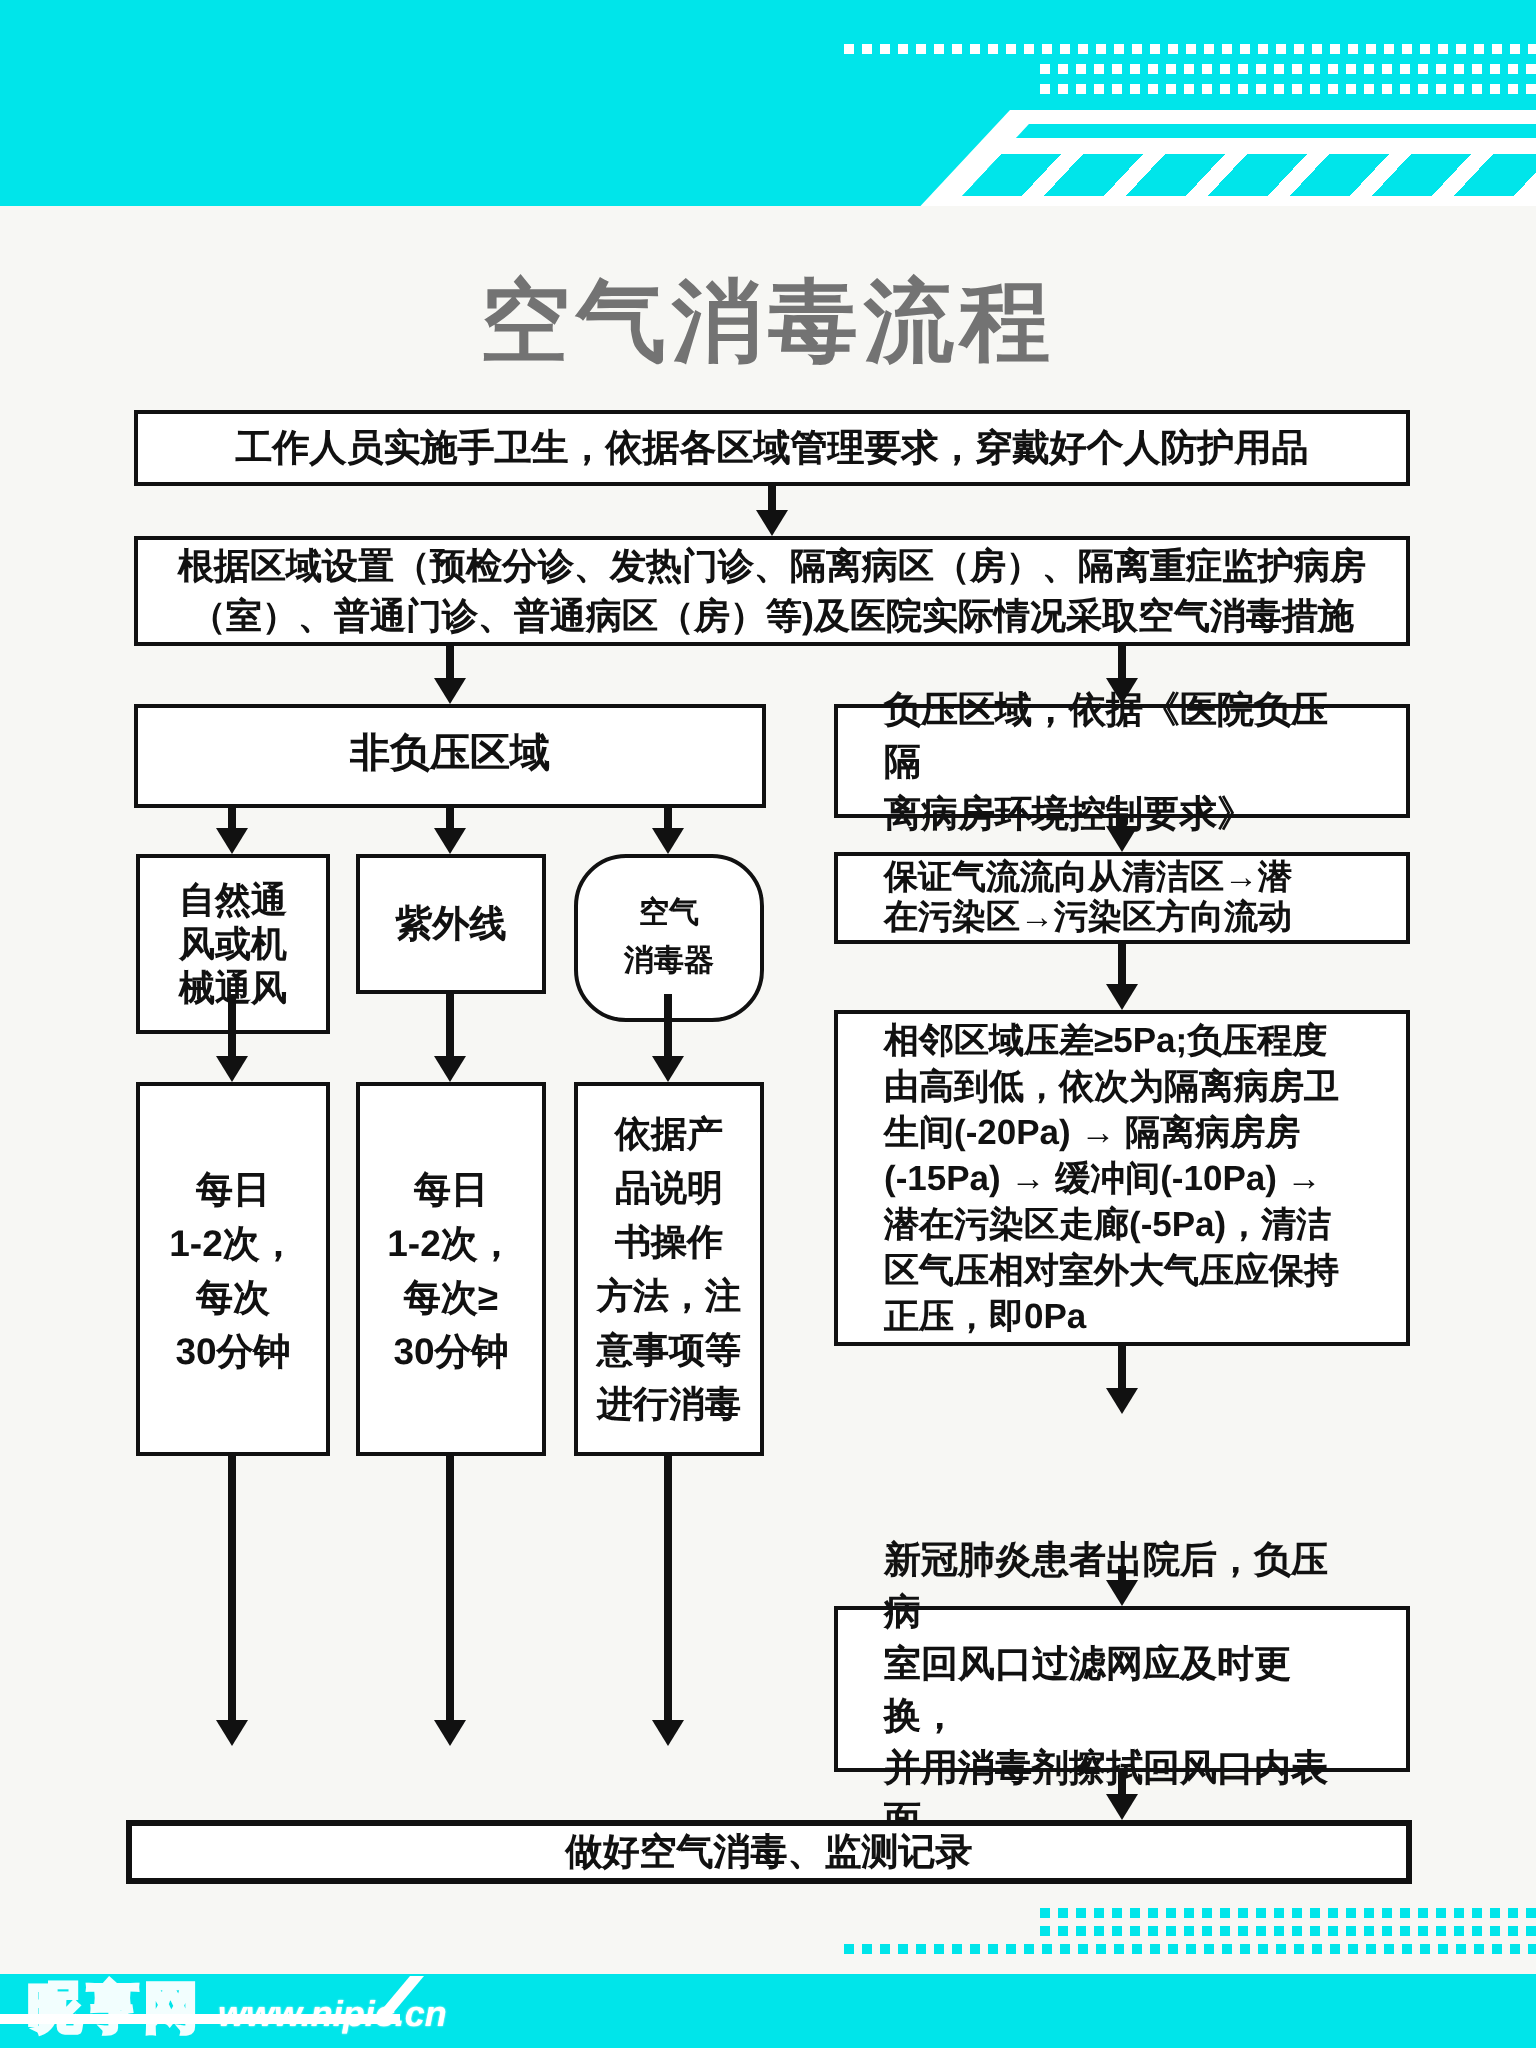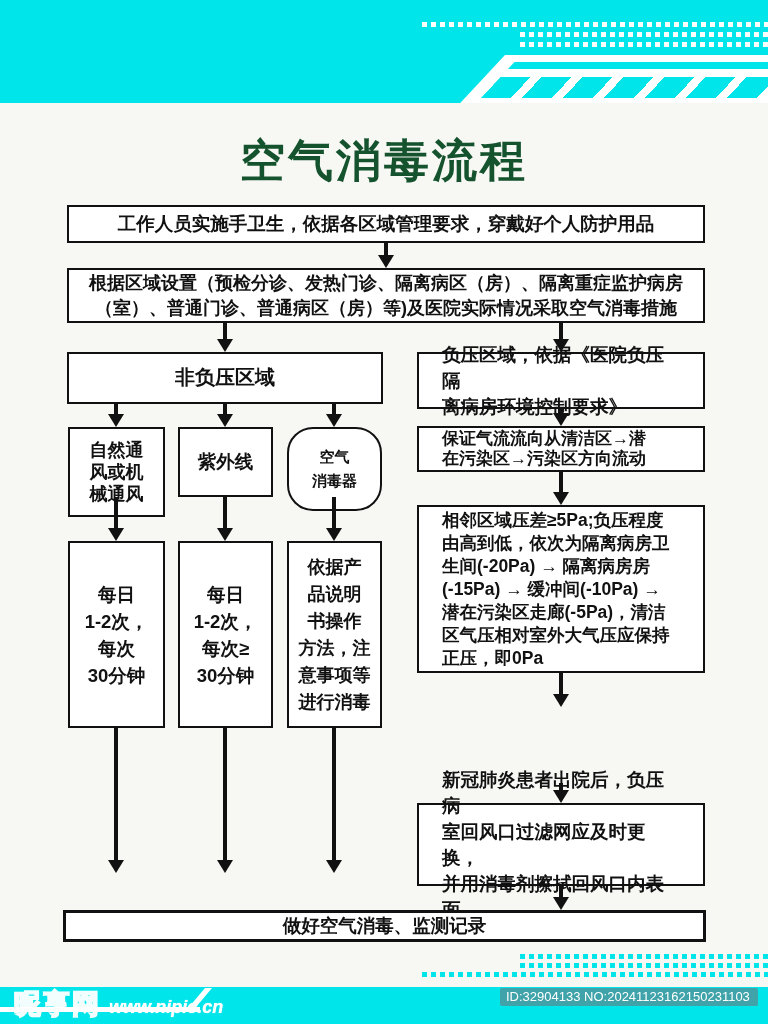--- a/index.html
+++ b/index.html
@@ -12,21 +12,21 @@
   .dots-white{position:absolute;height:5px;
     background:repeating-linear-gradient(90deg,#ffffff 0 5px,rgba(0,0,0,0) 5px 9px);}
   .hdr-strip{position:absolute;left:505px;top:55px;width:360px;height:48px;background:#ffffff;
     transform:skewX(-43deg);transform-origin:0 0;}
   .hdr-strip .thin{position:absolute;left:16px;right:0;top:7px;height:7px;background:#00e5ea;}
   .hdr-strip .paras{position:absolute;left:16px;right:0;top:22px;height:21px;
     background:repeating-linear-gradient(90deg,#00e5ea 0 30px,#ffffff 30px 41px);}
 
   
   .title{position:absolute;left:0;top:131px;width:768px;text-align:center;
-    font-size:45px;font-weight:900;color:#14532d;letter-spacing:3px;}
+    font-size:45px;font-weight:900;color:#737373;letter-spacing:3px;}
 
   
   .box{position:absolute;box-sizing:border-box;background:#ffffff;border:2.5px solid #111;
     color:#111;font-weight:700;white-space:pre-line;display:flex;align-items:center;
     justify-content:center;text-align:center;line-height:1.38;}
   .box.left{justify-content:flex-start;text-align:left;padding:2px 23px;}
   .box.thick{border-width:3.5px;}
 
   
   .arrow{position:absolute;width:16px;}
@@ -138,15 +138,14 @@
 
   <div class="band-bottom"></div>
   <div class="ft-stripe"></div>
   <div class="ft-stripe-slant"></div>
 
   <div class="watermark">
     <span class="wm-cn">昵享网</span>
     <span class="wm-url">www.nipic.cn</span>
   </div>
 
-  <div class="id-badge">ID:32904133 NO:20241123162150231103</div>
 
 </div>
 
 </body></html>

